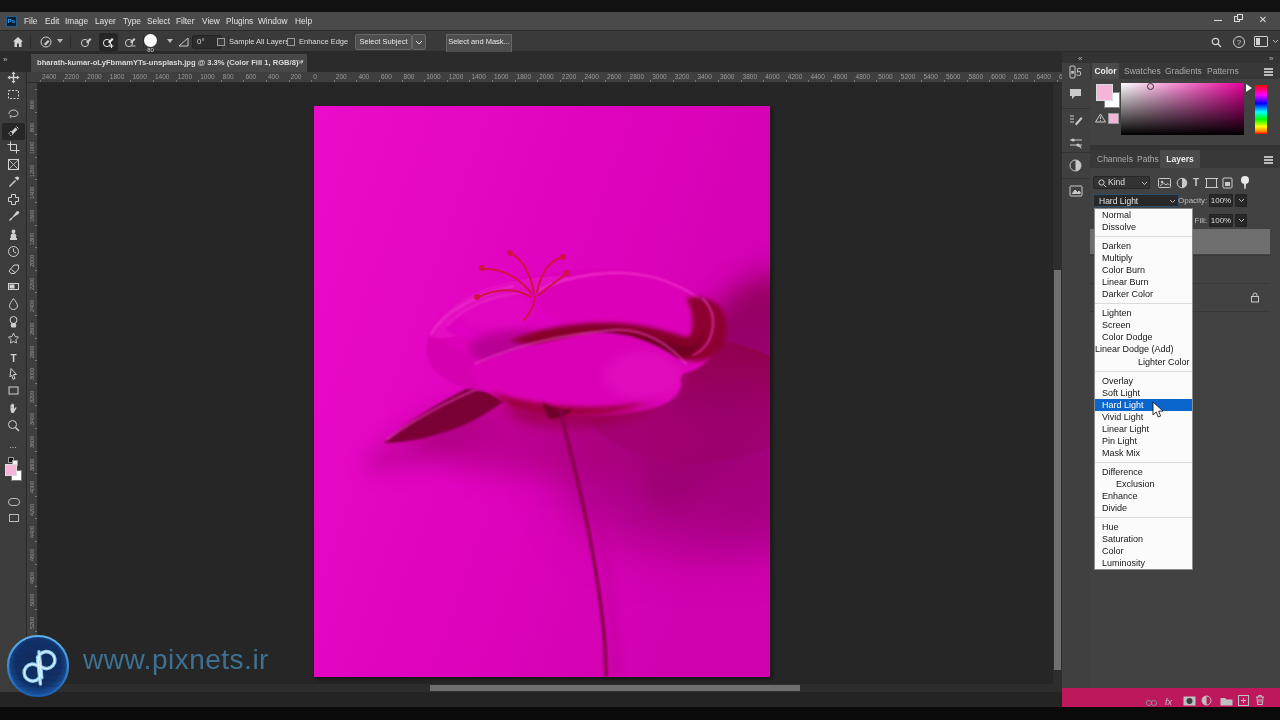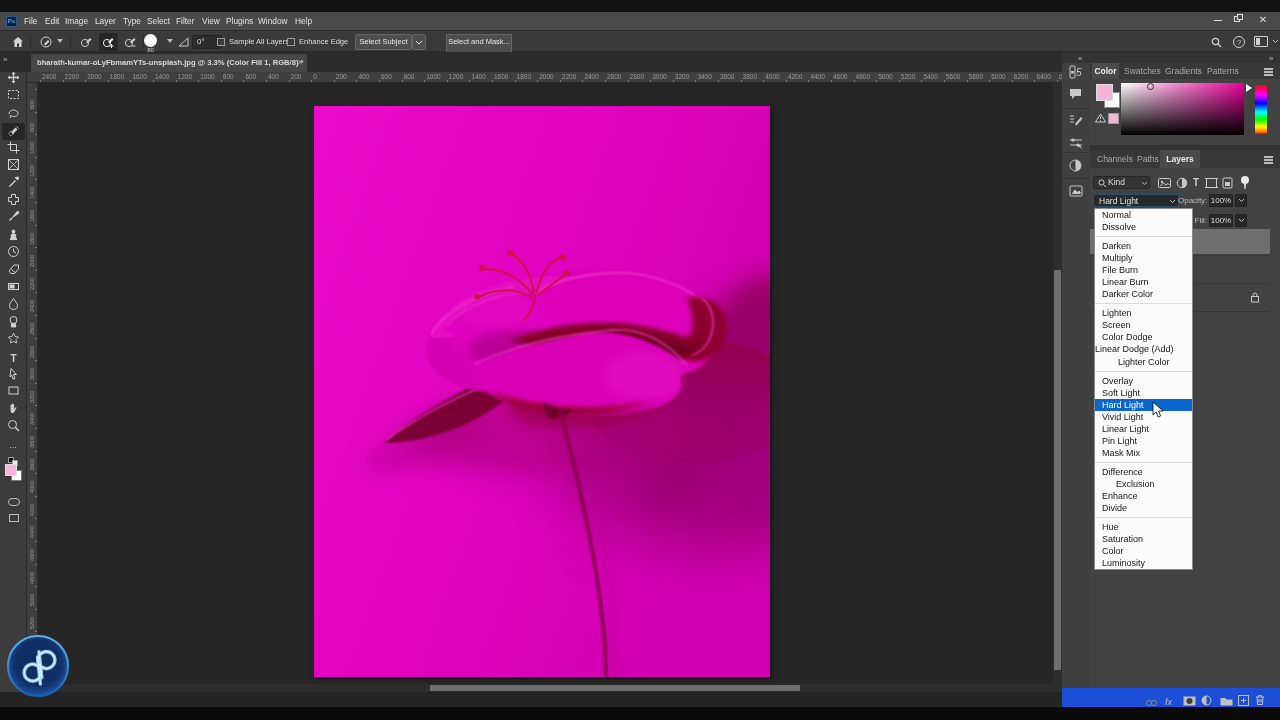--- a/index.html
+++ b/index.html
@@ -565,21 +565,21 @@
 <div class="abs" style="left:1090px;top:229px;width:180px;height:25px;background:#6e6e6e;"></div>
 <div class="abs" style="left:1090px;top:255px;width:180px;height:1px;background:#383838;"></div>
 <div class="abs" style="left:1090px;top:283px;width:180px;height:1px;background:#383838;"></div>
 <div class="abs" style="left:1090px;top:311px;width:180px;height:1px;background:#383838;"></div>
 
 <svg class="abs" style="left:1250px;top:292px;" width="10" height="11" viewBox="0 0 10 11">
       <rect x="1.5" y="4.5" width="7" height="5.5" fill="none" stroke="#c9c9c9"></rect>
       <path d="M3 4.5 L3 3 A2 2 0 0 1 7 3 L7 4.5" fill="none" stroke="#c9c9c9"></path>
     </svg>
 
-<div class="abs" id="layerbottom" style="left:1062px;top:688px;width:218px;height:19px;background:#1d4ed8;">
+<div class="abs" id="layerbottom" style="left:1062px;top:688px;width:218px;height:19px;background:#be185d;">
       <div style="position:absolute;left:83px;top:5px;"><svg width="13" height="8" viewBox="0 0 13 8">
           <circle cx="4" cy="4" r="2.6" fill="none" stroke="#8a8a8a"></circle>
           <circle cx="9" cy="4" r="2.6" fill="none" stroke="#8a8a8a"></circle>
         </svg></div>
       <div style="position:absolute;left:103px;top:3px;"><span style="font-size:9px;font-style:italic;color:#c0c0c0;">fx</span></div>
       <div style="position:absolute;left:121px;top:4px;"><svg width="13" height="10" viewBox="0 0 13 10">
           <rect x="0.5" y="0.5" width="12" height="9" fill="#c0c0c0"></rect>
           <circle cx="6.5" cy="5" r="3" fill="#3d3d3d"></circle>
         </svg></div>
       <div style="position:absolute;left:139px;top:4px;"><svg width="11" height="11" viewBox="0 0 11 11">
@@ -599,31 +599,31 @@
     </div>
 
 <div class="abs" id="blendmenu" style="left:1094px;top:208px;width:99px;background:#fbfbfb;border:1px solid #8a8a8a;font-size:9px;color:#151515;">
       <div style="height:12.05px;line-height:12.05px;padding-left:7px;">Normal</div>
       <div style="height:12.05px;line-height:12.05px;padding-left:7px;">Dissolve</div>
       <div style="height:7px;position:relative;">
         <div style="position:absolute;left:0;top:3px;width:100%;height:1px;background:#dcdcdc;"></div>
       </div>
       <div style="height:12.05px;line-height:12.05px;padding-left:7px;">Darken</div>
       <div style="height:12.05px;line-height:12.05px;padding-left:7px;">Multiply</div>
-      <div style="height:12.05px;line-height:12.05px;padding-left:7px;">File Burn</div>
+      <div style="height:12.05px;line-height:12.05px;padding-left:7px;">Color Burn</div>
       <div style="height:12.05px;line-height:12.05px;padding-left:7px;">Linear Burn</div>
       <div style="height:12.05px;line-height:12.05px;padding-left:7px;">Darker Color</div>
       <div style="height:7px;position:relative;">
         <div style="position:absolute;left:0;top:3px;width:100%;height:1px;background:#dcdcdc;"></div>
       </div>
       <div style="height:12.05px;line-height:12.05px;padding-left:7px;">Lighten</div>
       <div style="height:12.05px;line-height:12.05px;padding-left:7px;">Screen</div>
       <div style="height:12.05px;line-height:12.05px;padding-left:7px;">Color Dodge</div>
       <div style="height:12.05px;line-height:12.05px;padding-left:0;">Linear Dodge (Add)</div>
-      <div style="height:12.05px;line-height:12.05px;padding-left:23px;">Lighter Color</div>
+      <div style="height:12.05px;line-height:12.05px;padding-left:23px;margin-left:20px;">Lighter Color</div>
       <div style="height:7px;position:relative;">
         <div style="position:absolute;left:0;top:3px;width:100%;height:1px;background:#dcdcdc;"></div>
       </div>
       <div style="height:12.05px;line-height:12.05px;padding-left:7px;">Overlay</div>
       <div style="height:12.05px;line-height:12.05px;padding-left:7px;">Soft Light</div>
       <div style="height:12.05px;line-height:12.05px;padding-left:7px;background:#0a66cc;color:#fff;">Hard Light</div>
       <div style="height:12.05px;line-height:12.05px;padding-left:7px;">Vivid Light</div>
       <div style="height:12.05px;line-height:12.05px;padding-left:7px;">Linear Light</div>
       <div style="height:12.05px;line-height:12.05px;padding-left:7px;">Pin Light</div>
       <div style="height:12.05px;line-height:12.05px;padding-left:7px;">Mask Mix</div>
@@ -674,14 +674,15 @@
       <path d="M32.5 23 L32.5 50"></path>
     </g>
     <g stroke="#e8f7ff" stroke-width="1.2" opacity="0.9">
       <circle cx="26" cy="38" r="8.5"></circle>
       <path d="M34.5 18 L34.5 44"></path>
       <circle cx="41" cy="27" r="8.5"></circle>
       <path d="M32.5 23 L32.5 50"></path>
     </g>
   </g>
 </svg>
+<div class="abs" style="left:83px;top:644px;font-size:28px;color:#3e7191;letter-spacing:0.5px;">www.pixnets.ir</div>
 
 </div>
 
 </body></html>

